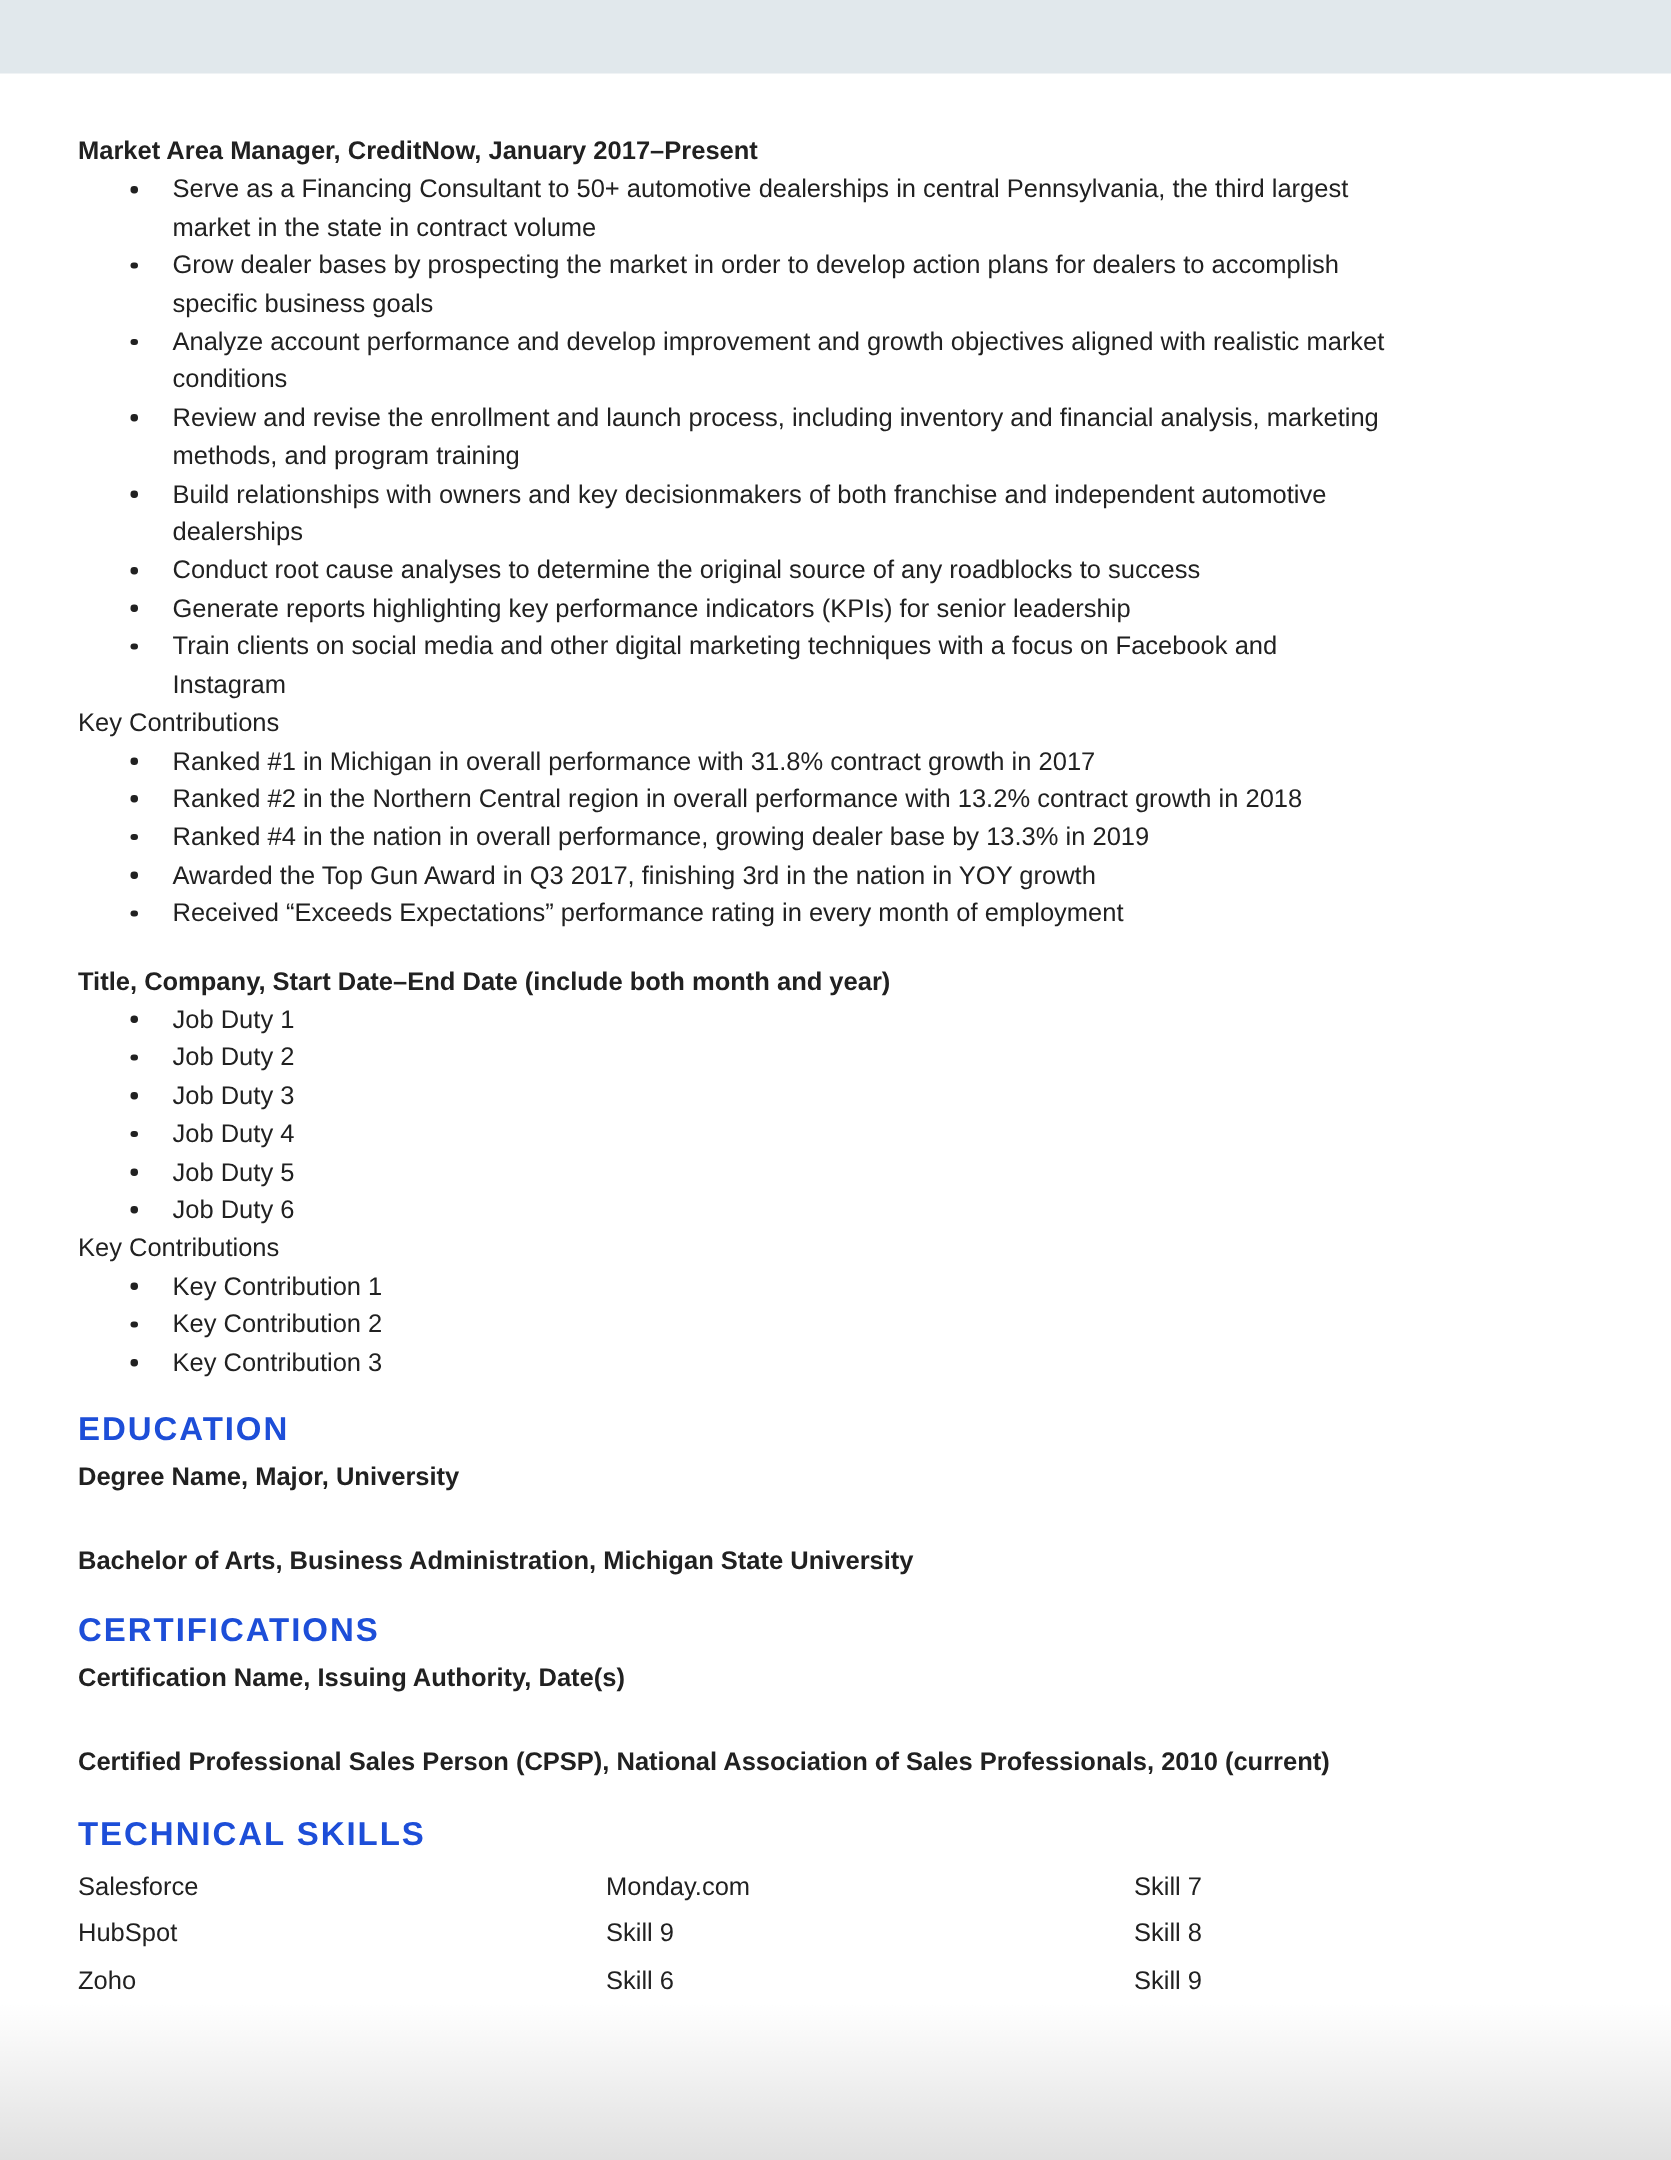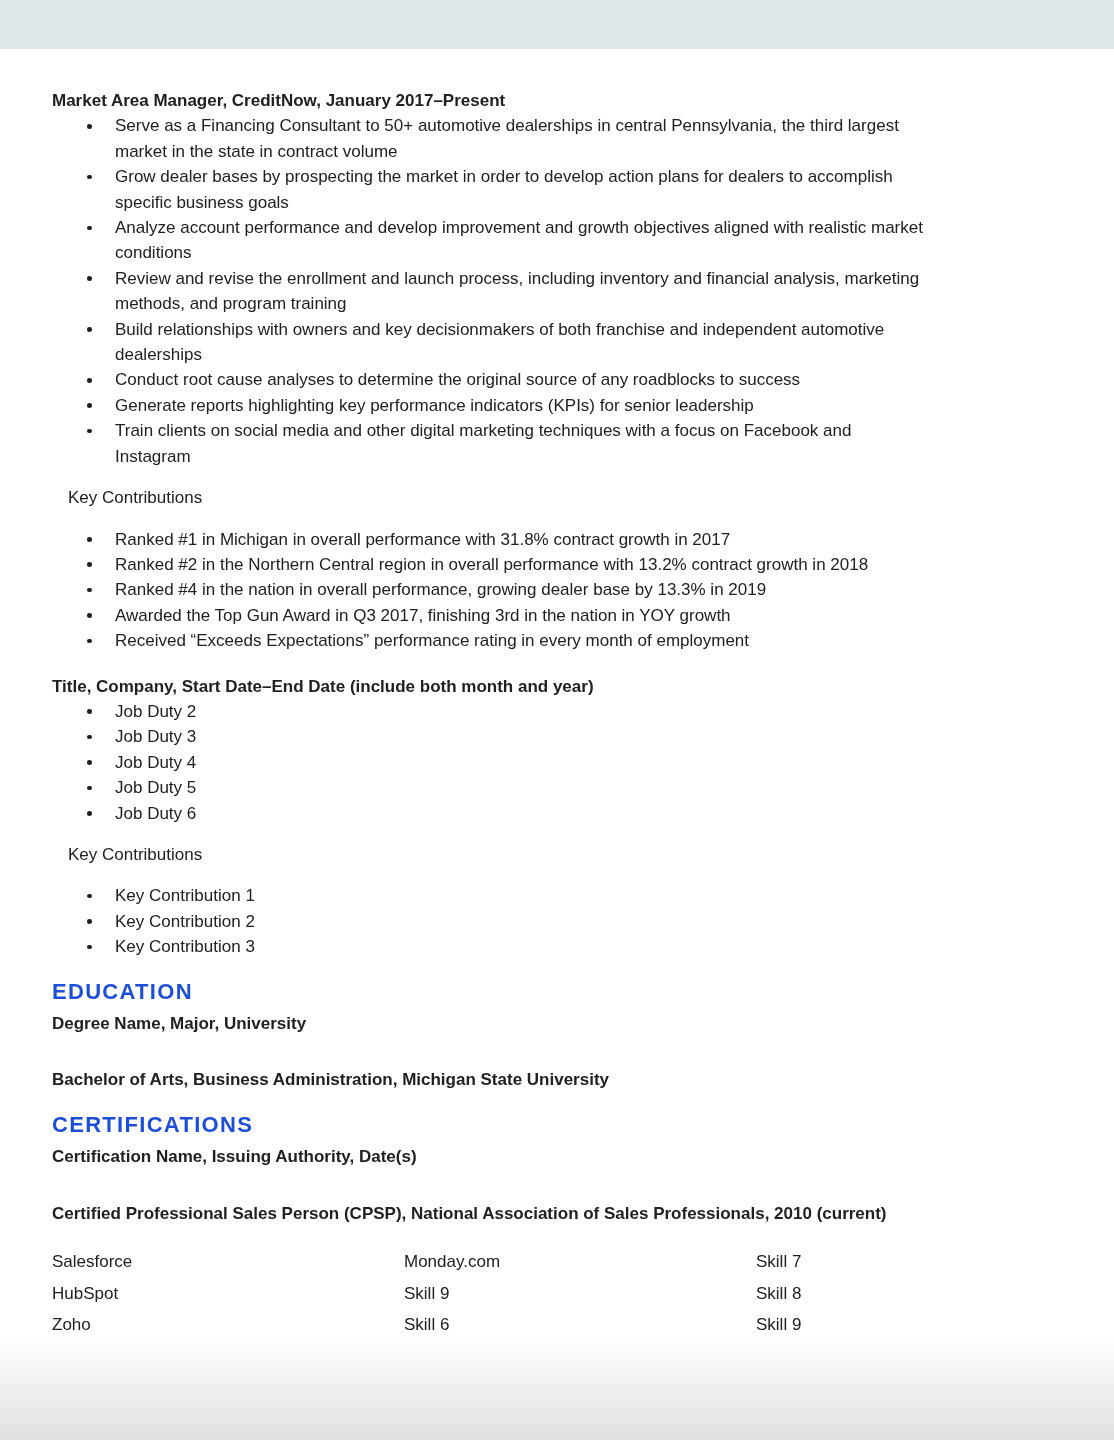--- a/index.html
+++ b/index.html
@@ -41,21 +41,21 @@
   ul.bullet-list li::before {
     content: "";
     position: absolute;
     left: -28px;
     top: 10.5px;
     width: 4.6px;
     height: 4.6px;
     border-radius: 50%;
     background: #212121;
   }
-  .kc-label { margin: 16px; }
+  .kc-label { margin: 0; }
   .job + .job { margin-top: 20px; }
   .doc-section { margin-top: 17px; }
   .section-heading {
     font-size: 22px;
     line-height: 30px;
     font-weight: bold;
     letter-spacing: 1.3px;
     color: #1d4ed8;
     margin: 0;
   }
@@ -114,20 +114,21 @@
           <li>Ranked #2 in the Northern Central region in overall performance with 13.2% contract growth in 2018</li>
           <li>Ranked #4 in the nation in overall performance, growing dealer base by 13.3% in 2019</li>
           <li>Awarded the Top Gun Award in Q3 2017, finishing 3rd in the nation in YOY growth</li>
           <li>Received “Exceeds Expectations” performance rating in every month of employment</li>
         </ul>
     </section>
 
     <section class="job">
       <h2 class="job-heading">Title, Company, Start Date–End Date (include both month and year)</h2>
       <ul class="bullet-list">
+          <li>Job Duty 1</li>
           <li>Job Duty 2</li>
           <li>Job Duty 3</li>
           <li>Job Duty 4</li>
           <li>Job Duty 5</li>
           <li>Job Duty 6</li>
         </ul>
       <p class="kc-label">Key Contributions</p>
       <ul class="bullet-list">
           <li>Key Contribution 1</li>
           <li>Key Contribution 2</li>
@@ -141,20 +142,21 @@
       <p class="bold-line entry">Bachelor of Arts, Business Administration, Michigan State University</p>
     </section>
 
     <section class="doc-section cert-section">
       <h1 class="section-heading">CERTIFICATIONS</h1>
       <p class="bold-line">Certification Name, Issuing Authority, Date(s)</p>
       <p class="bold-line entry">Certified Professional Sales Person (CPSP), National Association of Sales Professionals, 2010 (current)</p>
     </section>
 
     <section class="doc-section skills-section">
+      <h1 class="section-heading">TECHNICAL SKILLS</h1>
       <div class="skills-grid">
         <ul class="skills-col">
             <li>Salesforce</li>
             <li>HubSpot</li>
             <li>Zoho</li>
           </ul>
         <ul class="skills-col">
             <li>Monday.com</li>
             <li>Skill 9</li>
             <li>Skill 6</li>

